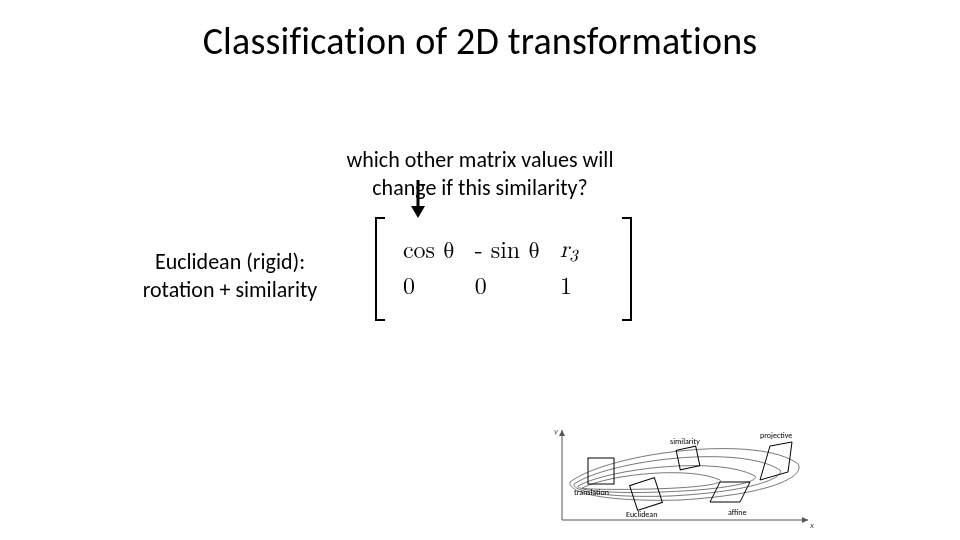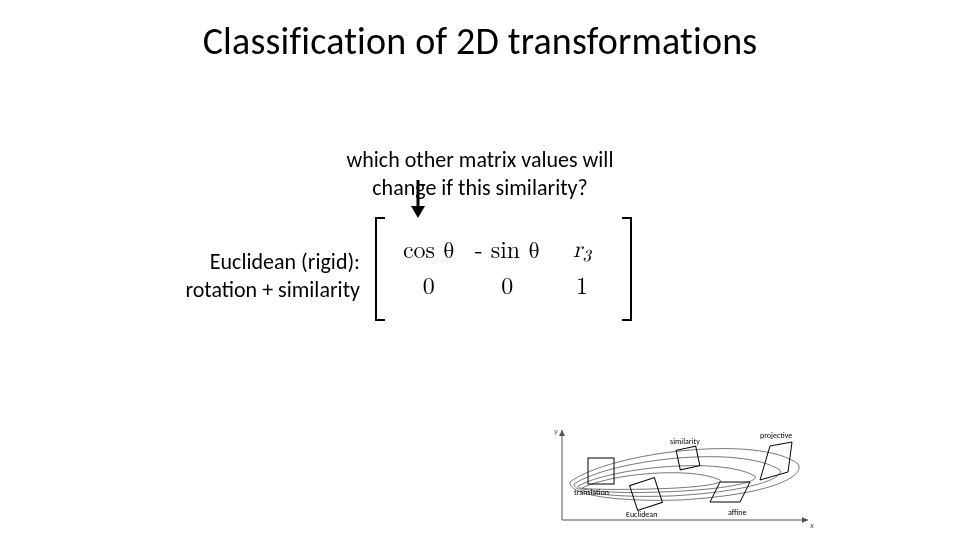--- a/index.html
+++ b/index.html
@@ -41,37 +41,37 @@
   .arrow {
     position: absolute;
     left: 408px;
     top: 178px;
   }
   .label-left {
     position: absolute;
     top: 248px;
     left: 100px;
     width: 260px;
-    text-align: right;
+    text-align: center;
     font-size: 22px;
     line-height: 1.25;
   }
   .matrix {
     position: absolute;
     top: 217px;
     left: 375px;
     font-family: "Latin Modern Math", "Cambria Math", "Times New Roman", serif;
     font-size: 24px;
   }
   .matrix table {
     border-collapse: collapse;
   }
   .matrix td {
     padding: 3px 10px;
-    text-align: center;
+    text-align: left;
     min-width: 44px;
   }
   .bracket-left, .bracket-right {
     display: inline-block;
     vertical-align: middle;
   }
   .bracket-left {
     border-left: 2px solid #000;
     border-top: 2px solid #000;
     border-bottom: 2px solid #000;

